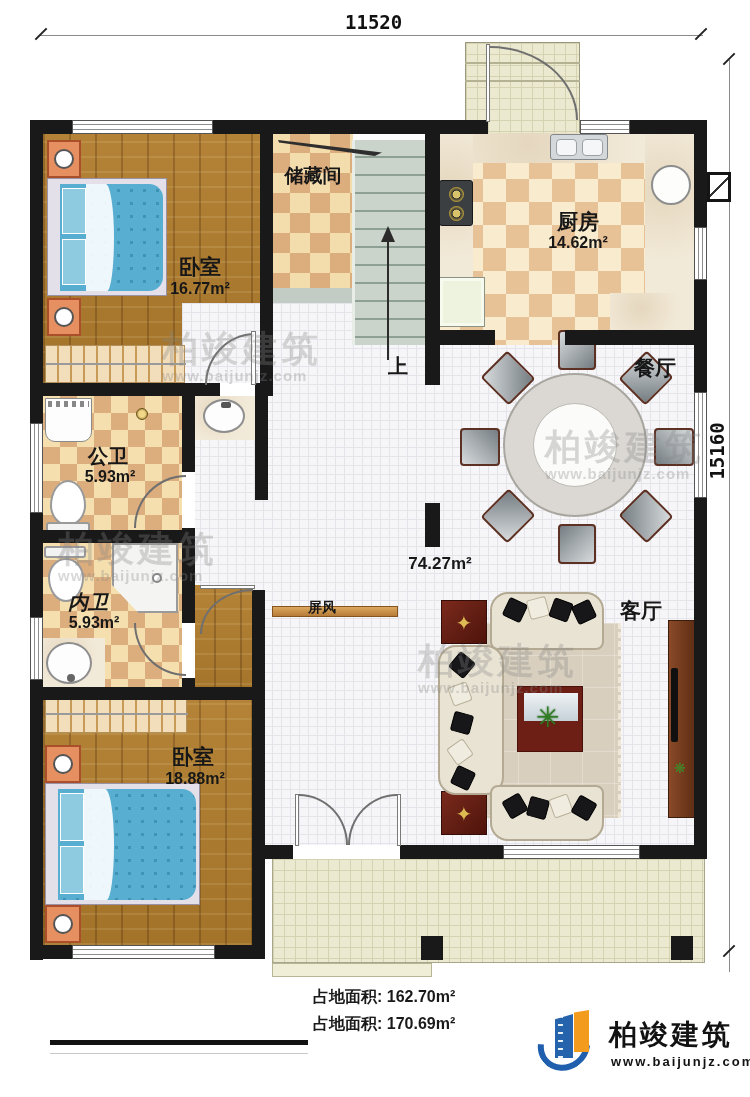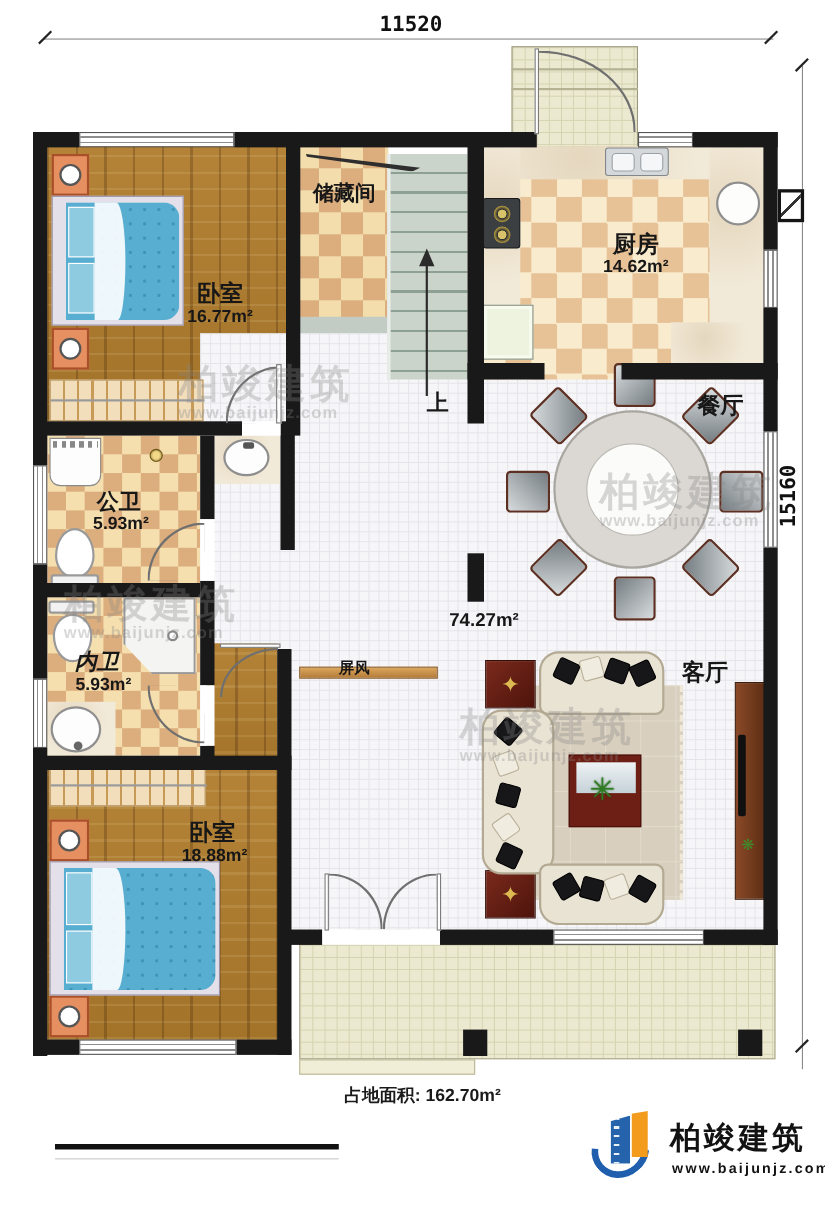--- a/index.html
+++ b/index.html
@@ -282,20 +282,21 @@
   <div class="rlabel" style="left:195px;top:779px;font-size:16px;">18.88m²</div>
   <div class="rlabel" style="left:641px;top:611px;font-size:21px;">客厅</div>
   <div class="rlabel" style="left:322px;top:608px;font-size:14px;text-align:right;">屏风</div>
   <div class="rlabel" style="left:398px;top:366px;font-size:20px;">上</div>
 
   <div class="abs" style="left:50px;top:1040px;width:258px;height:5px;background:#121212;"></div>
   <div class="abs" style="left:50px;top:1053px;width:258px;height:1px;background:#c9c9c9;"></div>
 
   <div class="abs" style="left:313px;top:983px;width:225px;font-size:16px;font-weight:600;line-height:27px;">
     <div><span>占地面积:</span> <span>162.70m²</span></div>
+    <div><span>占地面积:</span> <span>170.69m²</span></div>
   </div>
 
   <div class="abs" style="left:535px;top:1006px;width:210px;height:75px;">
     <div class="abs" style="left:0;top:0;width:68px;height:70px;">
       <div class="abs" style="left:2px;top:14px;width:54px;height:50px;border:6px solid transparent;border-left:6px solid #1f5fae;border-bottom:6px solid #1f5fae;border-radius:50%;transform:rotate(-40deg);"></div>
       <div class="abs" style="left:20px;top:8px;width:18px;height:44px;background:#2563ac;clip-path:polygon(0 12%,100% 0,100% 100%,0 100%);background-image:repeating-linear-gradient(0deg,rgba(255,255,255,.9) 0 2px,transparent 2px 8px);background-size:5px 100%;background-repeat:no-repeat;background-position:3px 0;"></div>
       <div class="abs" style="left:39px;top:4px;width:15px;height:42px;background:#f39b1d;clip-path:polygon(0 6%,100% 0,100% 100%,0 100%);"></div>
     </div>
     <div class="abs" style="left:74px;top:10px;font-size:28px;font-weight:800;letter-spacing:3px;color:#121212;">柏竣建筑</div>
     <div class="abs" style="left:76px;top:48px;font-size:13px;font-weight:700;letter-spacing:2px;color:#121212;">www.baijunjz.com</div>

